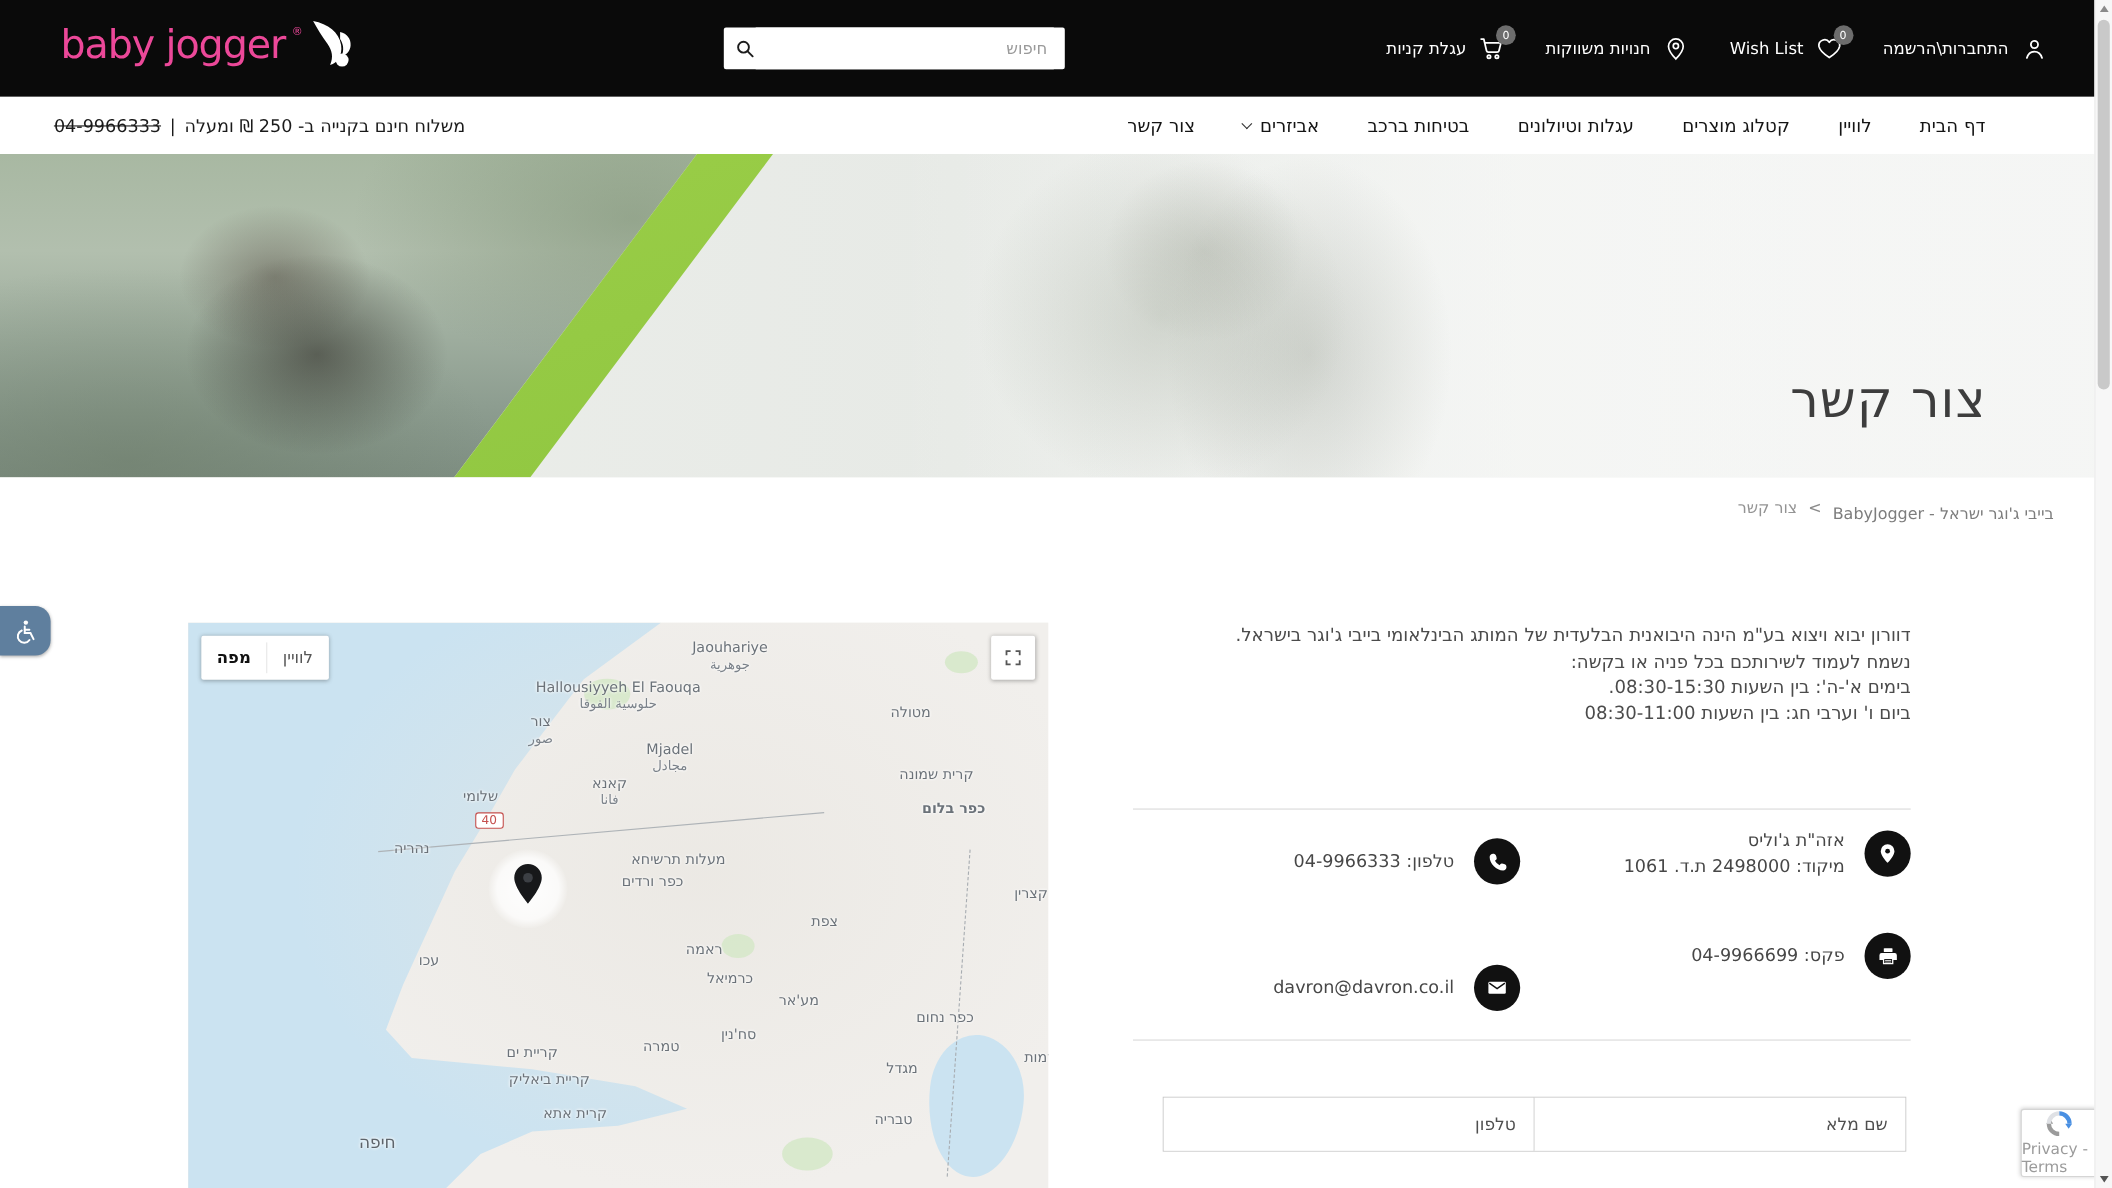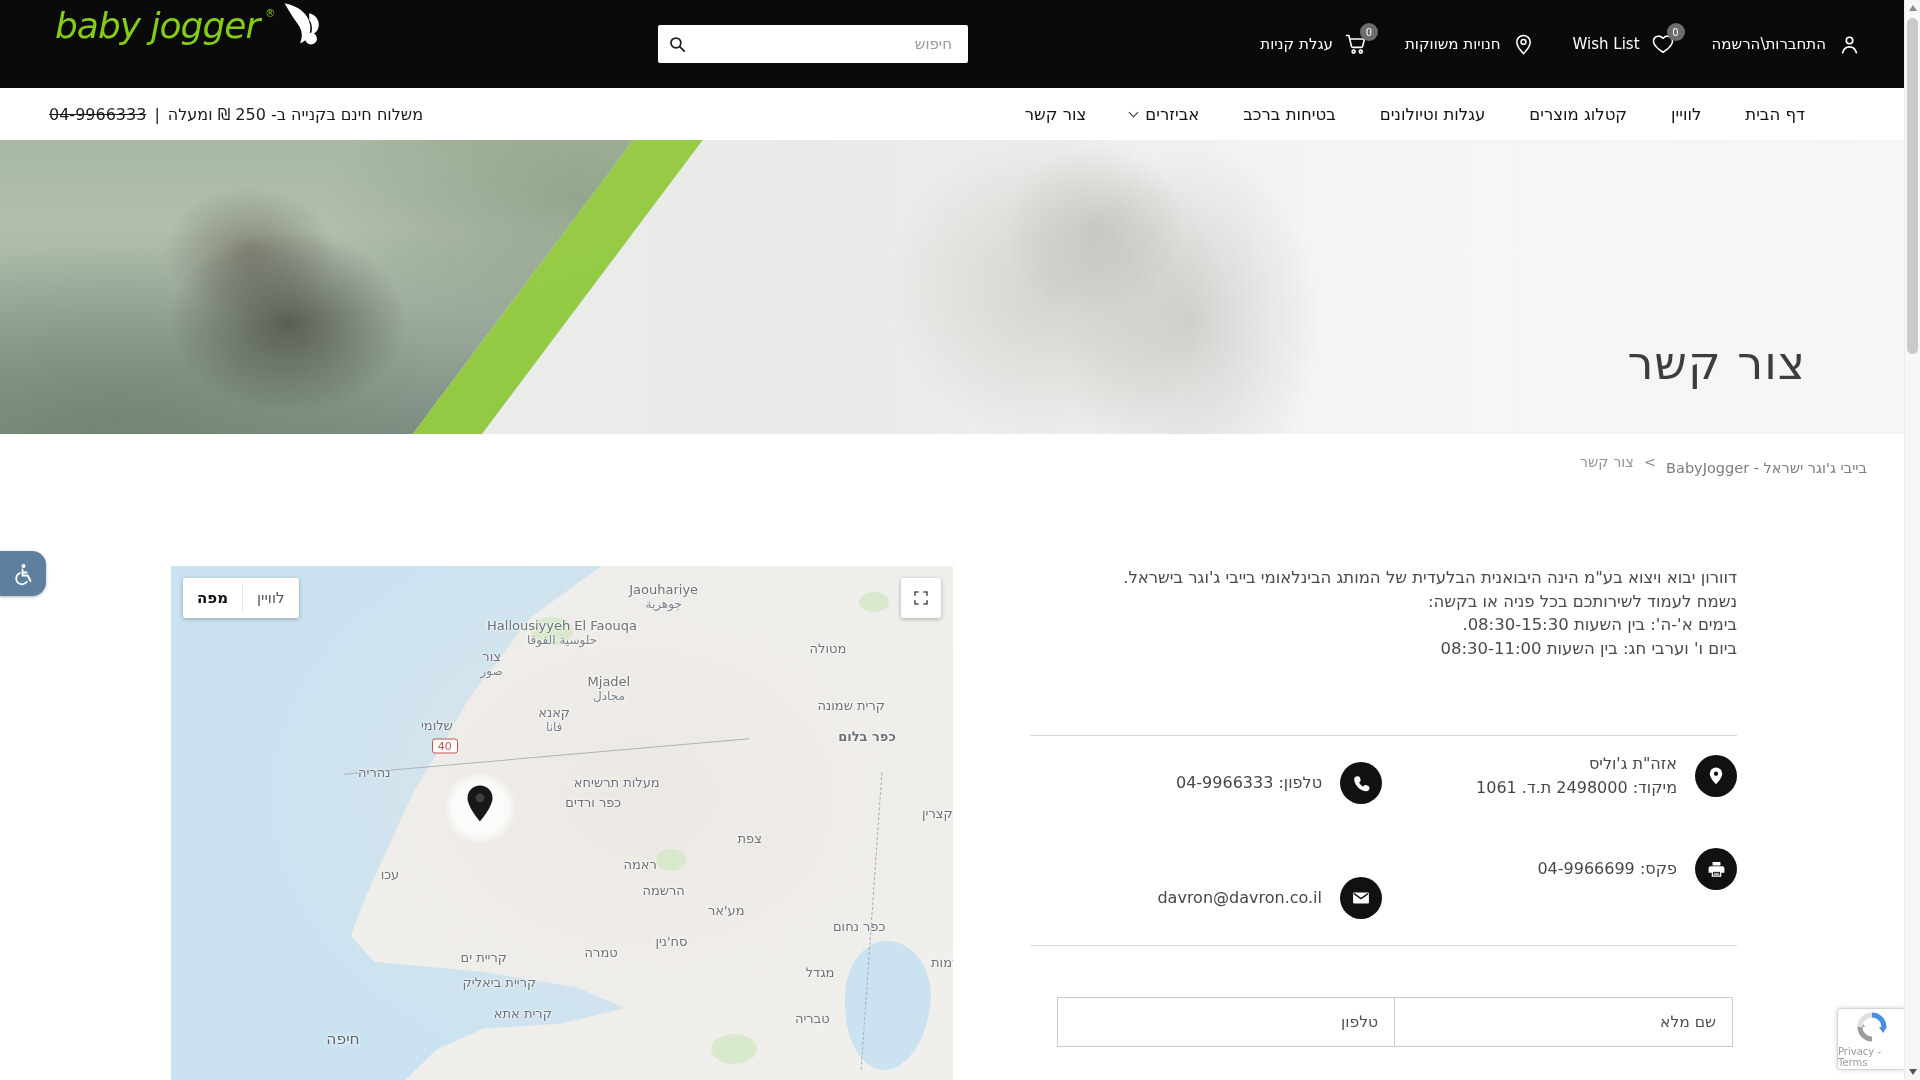--- a/index.html
+++ b/index.html
@@ -2,21 +2,21 @@
 <html lang="he"><head>
 <meta charset="utf-8">
 <style>
   * { margin:0; padding:0; box-sizing:border-box; }
   html,body { width:1920px; height:1080px; overflow:hidden; background:#fff;
     font-family:"DejaVu Sans", sans-serif; }
   .page { position:relative; width:1920px; height:1080px; background:#fff; }
 
   
   .topbar { position:absolute; left:0; top:0; width:1920px; height:88px; background:#0a0a0a; }
-  .logo { position:absolute; left:55px; top:0; display:flex; align-items:flex-start; gap:6px; color:#84cc16;font-style:italic; }
+  .logo { position:absolute; left:55px; top:16px; display:flex; align-items:flex-start; gap:6px; color:#ec4899; }
   .logo-text { font-size:36px; font-weight:400; letter-spacing:-1px; line-height:52px; }
   .logo-reg { font-size:10px; margin-top:8px; }
   .logo-mark { width:40px; height:50px; }
 
   .searchbox { position:absolute; left:658px; top:25px; width:310px; height:38px; background:#fff;
     border-radius:2px; display:flex; align-items:center; padding:0 10px; }
   .searchbox svg { flex:0 0 auto; }
   .searchbox input { flex:1; border:none; outline:none; height:100%; font-size:15px;
     font-family:"DejaVu Sans", sans-serif; text-align:right; padding-right:6px; color:#333; }
   .searchbox input::placeholder { color:#9a9a9a; }
@@ -117,21 +117,21 @@
 
   
   .a11y { position:absolute; left:0; top:551px; width:46px; height:45px; background:#5f7f9e;
     border-radius:0 14px 14px 0; display:flex; align-items:center; justify-content:center; cursor:pointer;
     box-shadow:0 1px 3px rgba(0,0,0,.3); }
 
   
   .recaptcha { position:absolute; left:1837px; top:1008px; width:70px; height:62px; background:#fff;
     border:1px solid #d5d5d5; border-radius:3px; box-shadow:0 0 4px rgba(0,0,0,.18);
     display:flex; flex-direction:column; align-items:center; justify-content:center; gap:3px; }
-  .recaptcha .rc-text { font-size:10px; color:#9b9b9b; }
+  .recaptcha .rc-text { font-size:14px; color:#9b9b9b; }
 
   
   .scrollbar { position:absolute; right:0; top:0; width:16px; height:1080px; background:#f7f7f7; border-left:1px solid #ebebeb; }
   .sb-thumb { position:absolute; left:2px; top:18px; width:11px; height:336px; background:#c9c9c9; border-radius:6px; }
   .sb-up { position:absolute; left:4px; top:5px; width:0; height:0;
     border-left:4px solid transparent; border-right:4px solid transparent; border-bottom:6px solid #8b8b8b; }
   .sb-down { position:absolute; left:4px; bottom:5px; width:0; height:0;
     border-left:4px solid transparent; border-right:4px solid transparent; border-top:6px solid #555; }
 </style>
 </head>
@@ -307,21 +307,21 @@
         <div class="maplabel" style="left: 74%; top: 53%;">
           <div>צפת</div>
         </div>
         <div class="maplabel" style="left: 60%; top: 58%;">
           <div>ראמה</div>
         </div>
         <div class="maplabel" style="left: 28%; top: 60%;">
           <div>עכו</div>
         </div>
         <div class="maplabel" style="left: 63%; top: 63%;">
-          <div>הרשמה</div>
+          <div>כרמיאל</div>
         </div>
         <div class="maplabel" style="left: 71%; top: 67%;">
           <div>מע'אר</div>
         </div>
         <div class="maplabel" style="left: 88%; top: 70%;">
           <div>כפר נחום</div>
         </div>
         <div class="maplabel" style="left: 64%; top: 73%;">
           <div>סח'נין</div>
         </div>

